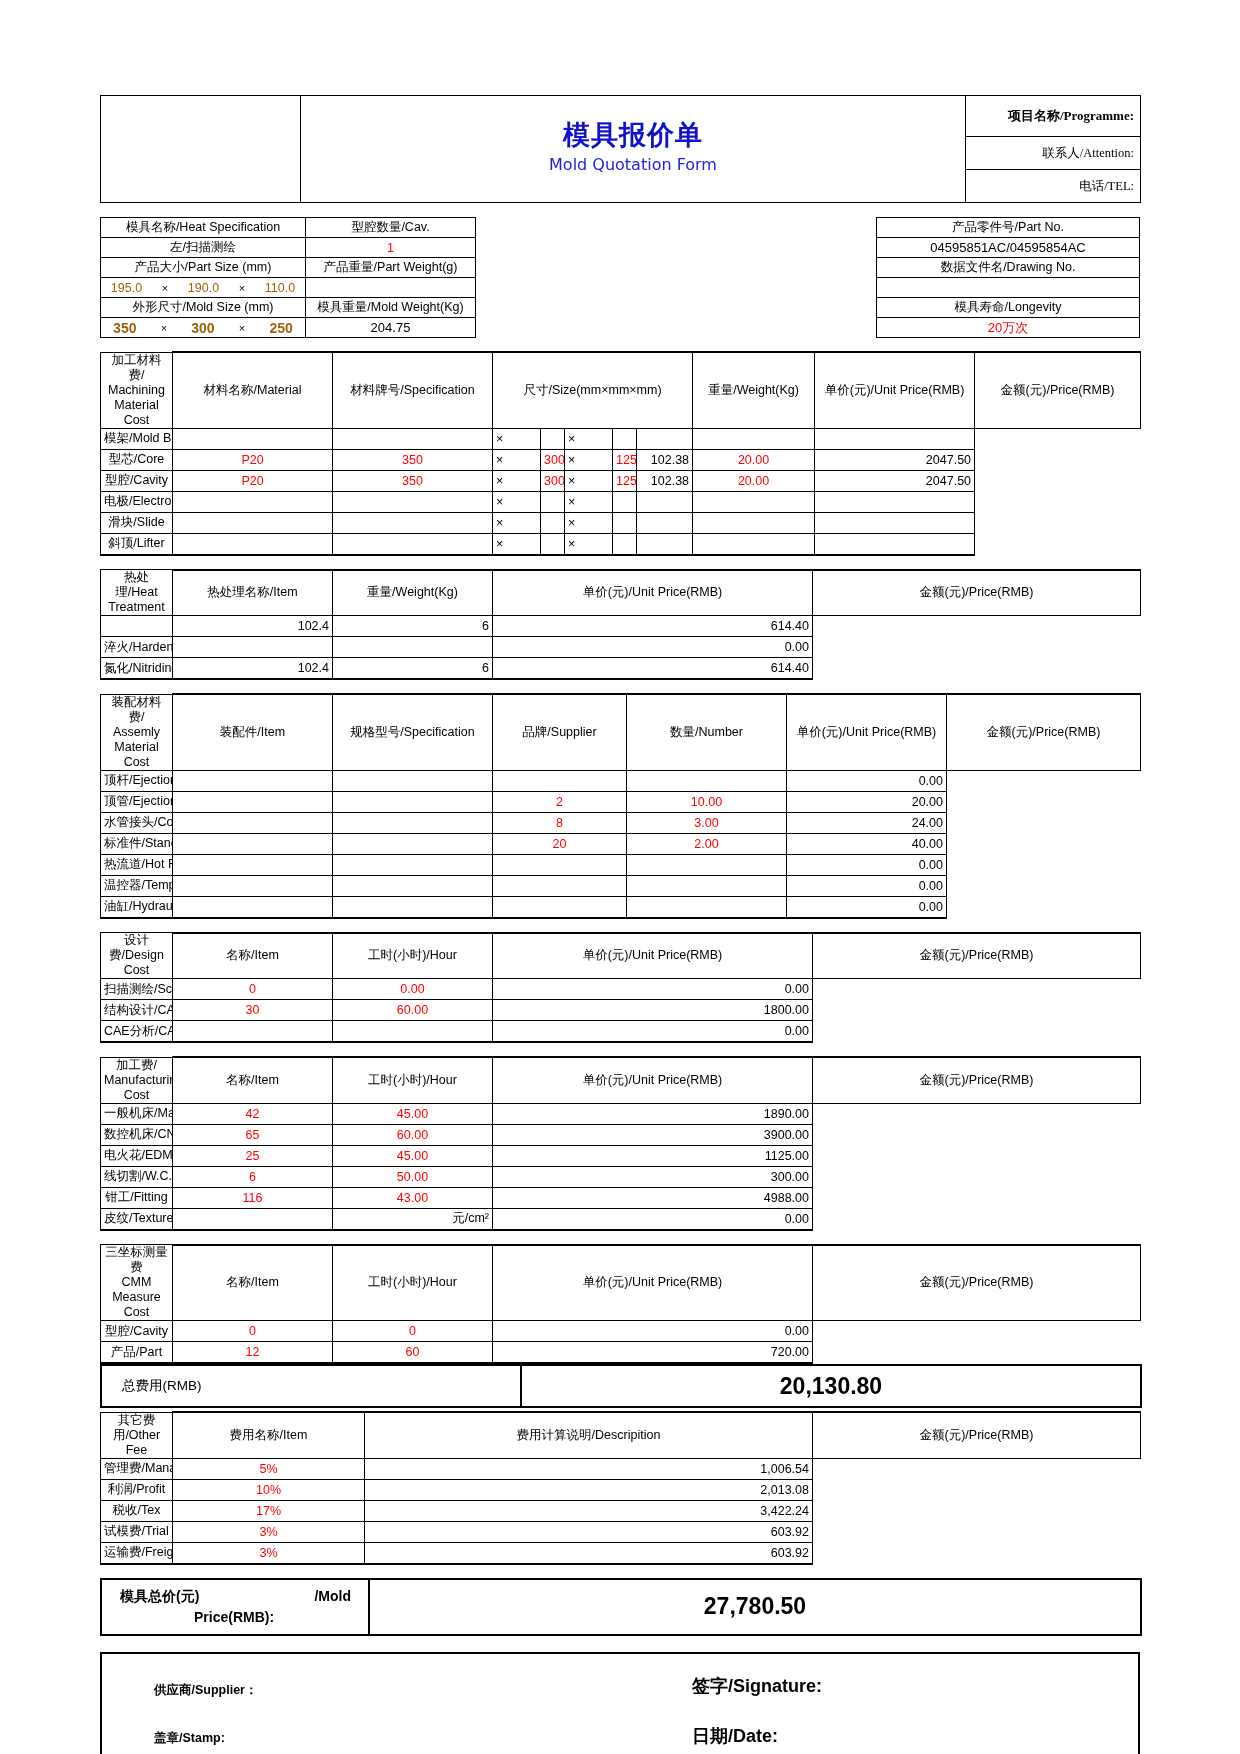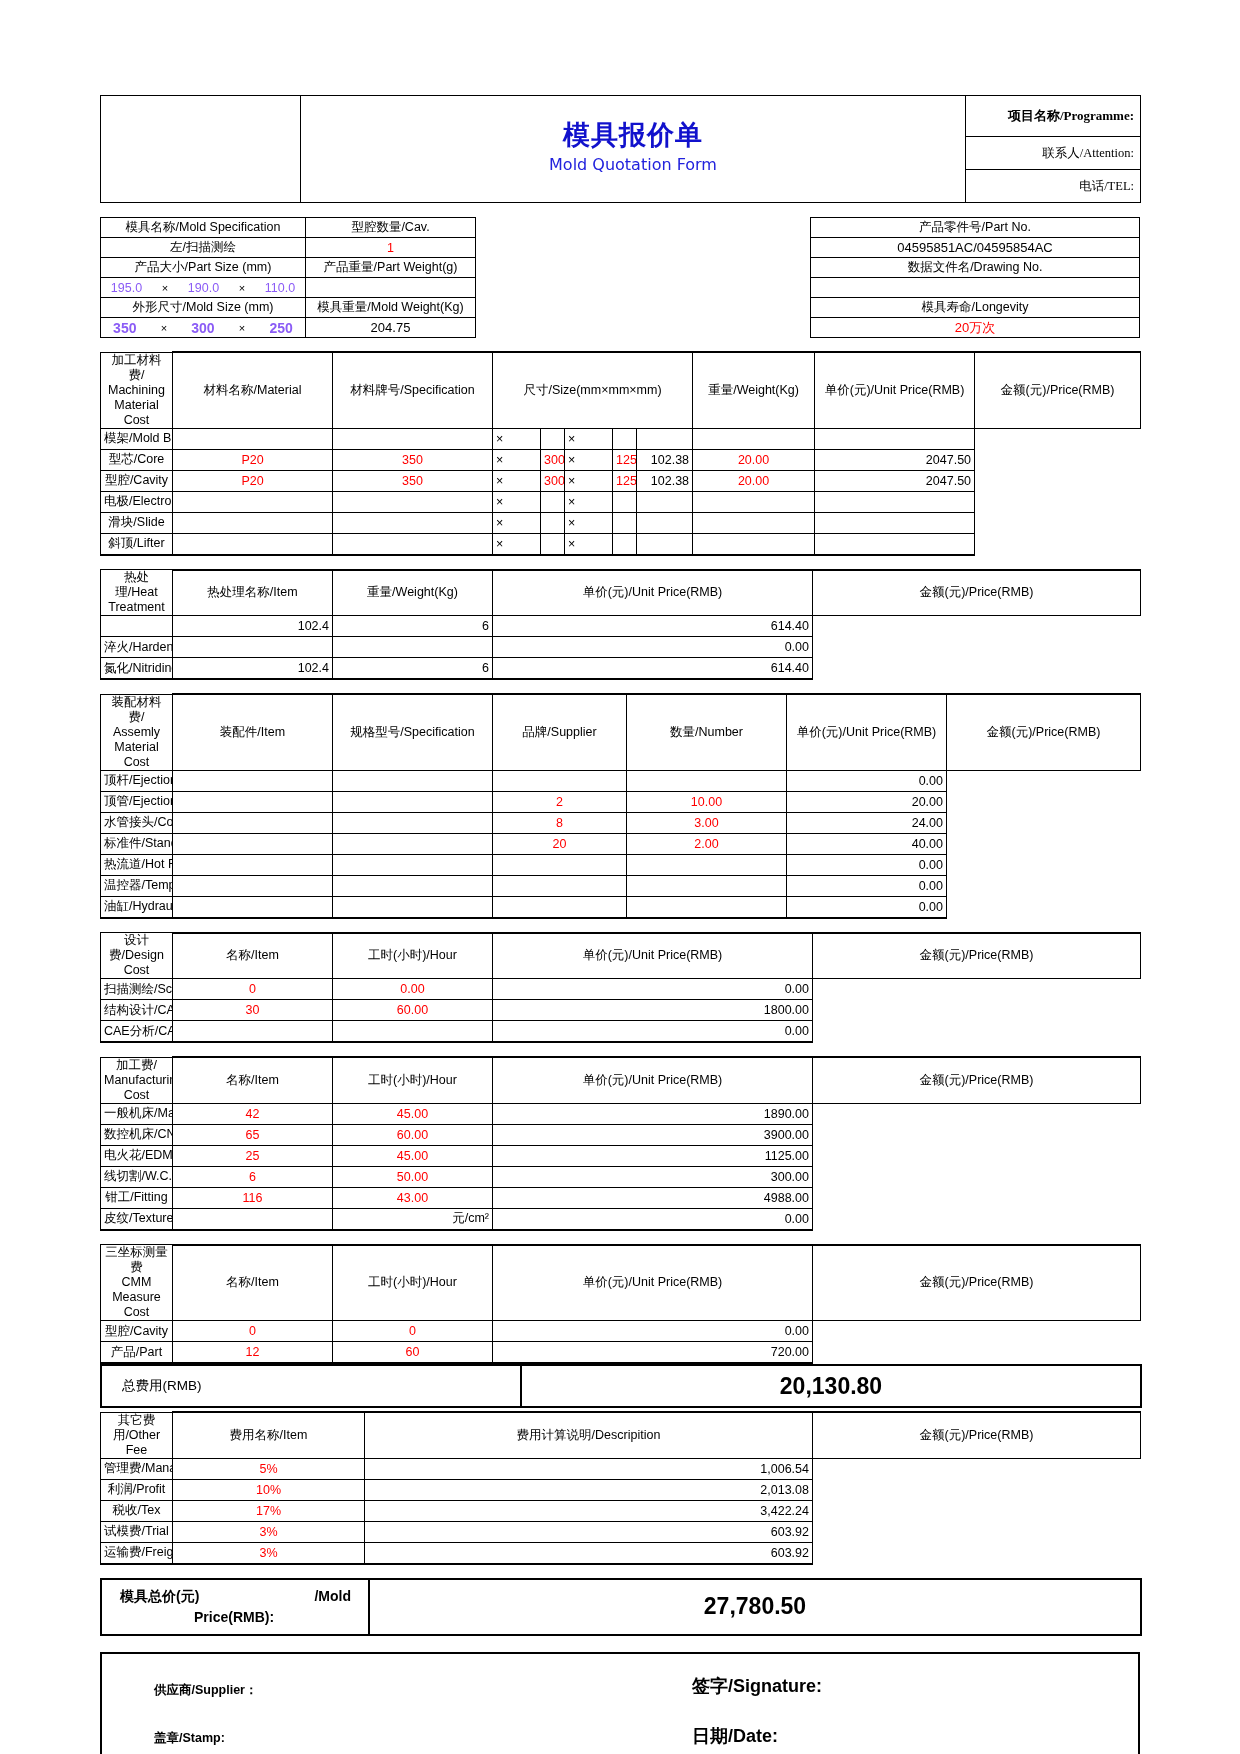--- a/index.html
+++ b/index.html
@@ -70,30 +70,30 @@
   }
   .hdr-right b { font-size: 13px; }
 
   
   .specwrap {
     display: flex;
     justify-content: space-between;
     margin-top: 14px;
   }
   .spec-left  { width: 375px; }
-  .spec-right { width: 330px; }
+  .spec-right { width: 264px; }
   .spec-left td, .spec-right td {
     height: 19px;
     font-size: 12.5px;
     text-align: center;
     border: 1px solid #000;
   }
   .spec-left .dim td, .spec-right td.val { font-size: 13px; }
   .red { color: #ff0000; }
-  .dimnum { color: #8b5cf6; font-weight: bold; font-size: 14px; text-align: center; }
+  .dimnum { color: #a16207; font-weight: bold; font-size: 14px; text-align: center; }
   .dimnum.small { font-weight: normal; font-size: 12.5px; }
   .x { font-size: 11px; color: #000; }
 
   
   .section { margin-top: 13px; }
   .section table td { height: 20px; font-size: 12.5px; }
   .sec-label {
     width: 72px;
     text-align: center;
     font-size: 10.5px;
@@ -181,21 +181,21 @@
       </table>
 
   <div class="specwrap">
     <table class="spec-left">
       <colgroup>
             <col style="width:205px">
             <col style="width:170px">
           </colgroup>
       <tbody>
             <tr>
-        <td>模具名称/Mold Specification</td>
+        <td>模具名称/Heat Specification</td>
         <td>型腔数量/Cav.</td>
       </tr>
       <tr>
         <td>左/扫描测绘</td>
         <td class="red">1</td>
       </tr>
       <tr>
         <td>产品大小/Part Size (mm)</td>
         <td>产品重量/Part Weight(g)</td>
       </tr>

